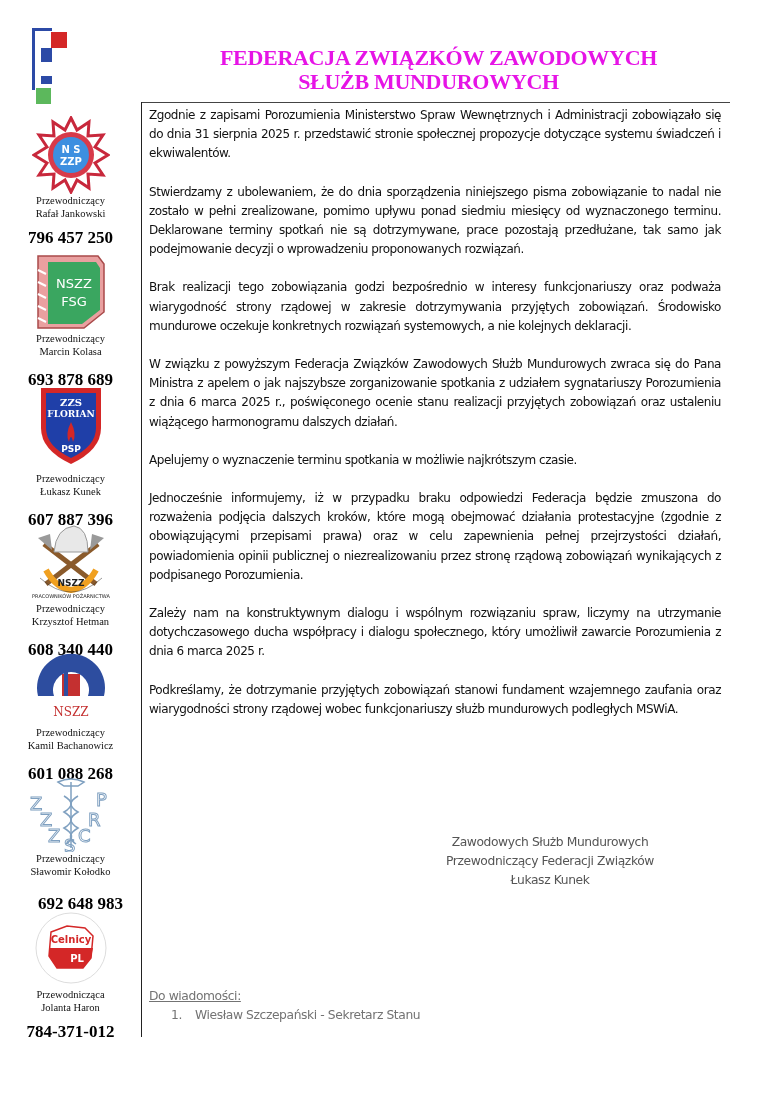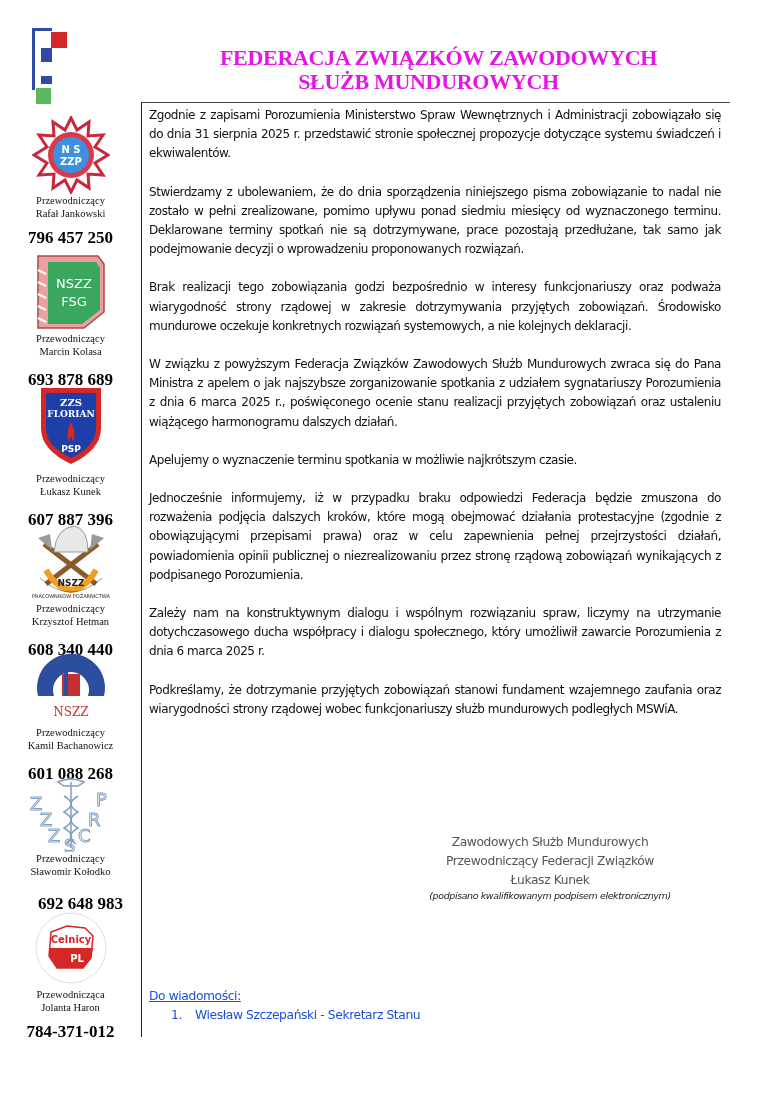--- a/index.html
+++ b/index.html
@@ -24,21 +24,21 @@
   .member .phone { font-size: 17px; font-weight: bold; line-height: 20px; display: block; margin-top: 12px; color: #000; }
   .emblem { width: 141px; display: flex; justify-content: center; align-items: center; }
   .emblem svg { display: block; }
 
   .body { position: absolute; left: 149px; top: 106px; width: 572px; font-family: "DejaVu Sans", sans-serif; font-size: 12px; line-height: 19.2px; color: #111; letter-spacing: -0.45px; }
   .body p { margin: 0 0 19px 0; text-align: justify; }
 
   .signature { position: absolute; left: 400px; top: 833px; width: 300px; text-align: center; font-family: "DejaVu Sans", sans-serif; font-size: 12.3px; line-height: 19px; color: #555; letter-spacing: -0.4px; }
   .signature .note { font-style: italic; font-size: 9.5px; line-height: 14px; color: #222; margin-top: -1px; }
 
-  .cc { position: absolute; left: 149px; top: 987px; font-family: "DejaVu Sans", sans-serif; font-size: 12.3px; line-height: 19px; color: #1d4ed8; letter-spacing: -0.4px; }
+  .cc { position: absolute; left: 149px; top: 987px; font-family: "DejaVu Sans", sans-serif; font-size: 12.3px; line-height: 19px; color: #737373; letter-spacing: -0.4px; }
   .cc .label { text-decoration: underline; }
   .cc .item { padding-left: 22px; }
   .cc .item .num { display: inline-block; width: 24px; }
 </style>
 </head>
 <body>
 
 <div class="logo">
   <div class="bar-v"></div>
   <div class="bar-top"></div>
@@ -186,21 +186,20 @@
   <p>Apelujemy o wyznaczenie terminu spotkania w możliwie najkrótszym czasie.</p>
   <p>Jednocześnie informujemy, iż w przypadku braku odpowiedzi Federacja będzie zmuszona do rozważenia podjęcia dalszych kroków, które mogą obejmować działania protestacyjne (zgodnie z obowiązującymi przepisami prawa) oraz w celu zapewnienia pełnej przejrzystości działań,  powiadomienia opinii publicznej o niezrealizowaniu przez stronę rządową zobowiązań wynikających z podpisanego Porozumienia.</p>
   <p>Zależy nam na konstruktywnym dialogu i wspólnym rozwiązaniu spraw, liczymy na utrzymanie dotychczasowego ducha współpracy i dialogu społecznego, który umożliwił zawarcie Porozumienia z dnia 6 marca 2025 r.</p>
   <p>Podkreślamy, że dotrzymanie przyjętych zobowiązań stanowi fundament wzajemnego zaufania oraz wiarygodności strony rządowej wobec funkcjonariuszy służb mundurowych podległych MSWiA.</p>
 </div>
 
 <div class="signature">
   <div>Zawodowych Służb Mundurowych</div>
   <div>Przewodniczący Federacji Związków</div>
   <div>Łukasz Kunek</div>
-  <div class="note">(podpisano kwalifikowanym podpisem elektronicznym)</div>
 </div>
 
 <div class="cc">
   <div class="label">Do wiadomości:</div>
   <div class="item">
     <span class="num">1.</span><span>Wiesław Szczepański - Sekretarz Stanu</span>
   </div>
 </div>
 
 </body></html>

